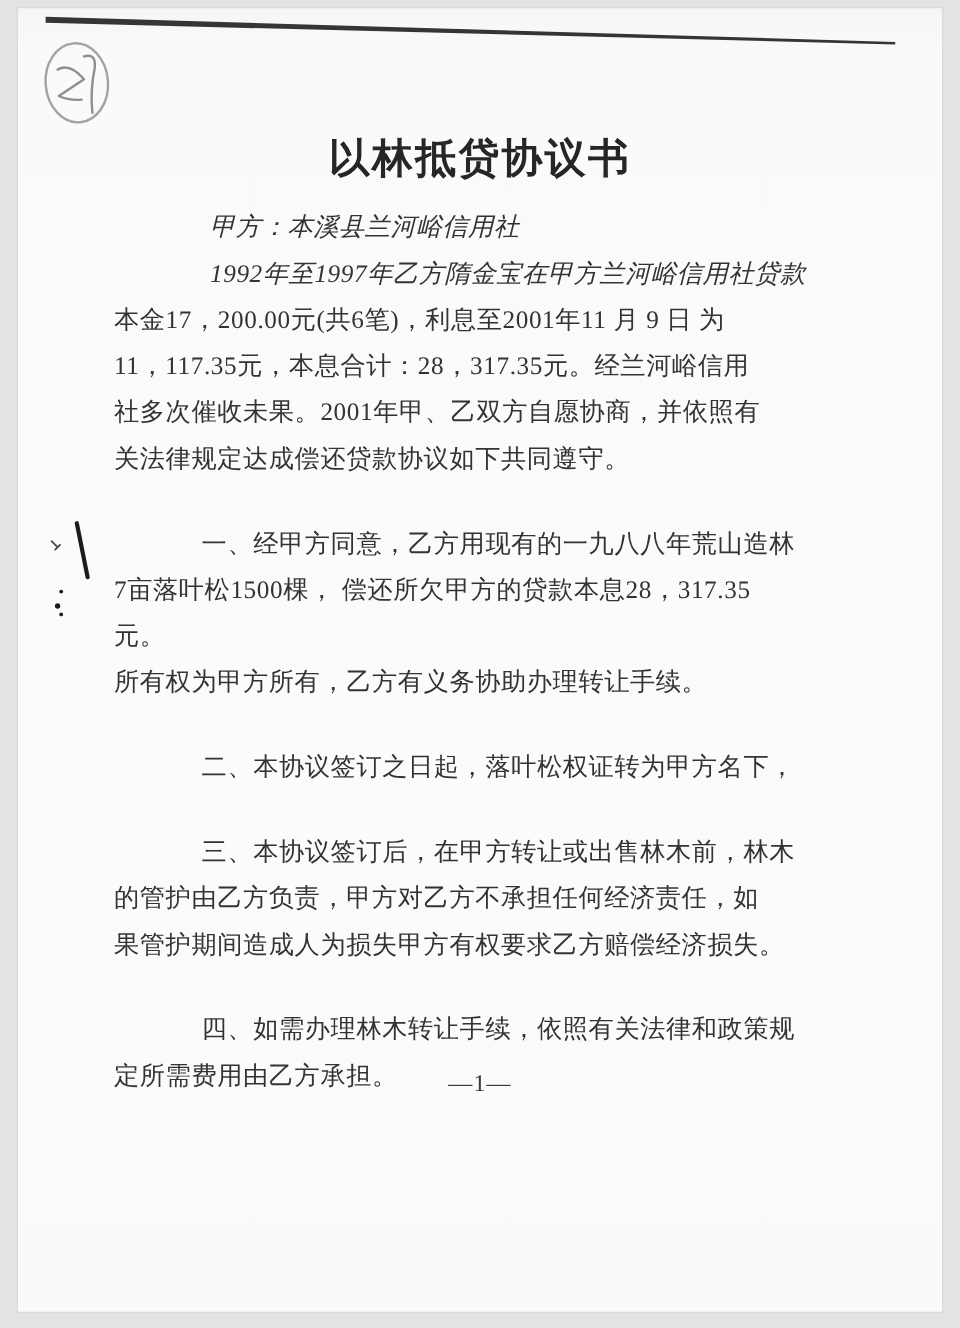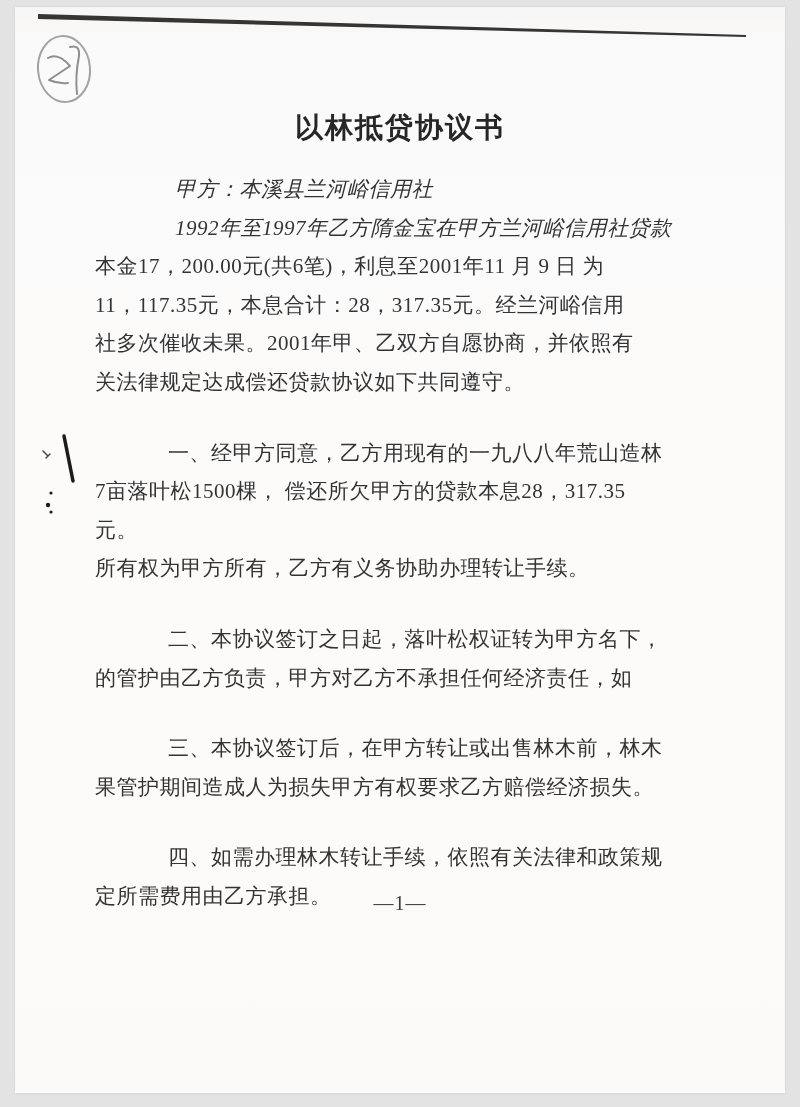--- a/index.html
+++ b/index.html
@@ -8,21 +8,21 @@
     background:#e3e3e4;
     font-family:"Liberation Serif","DejaVu Serif",serif;
   }
   .page{
     position:absolute;left:15px;top:7px;width:770px;height:1086px;
     background:linear-gradient(180deg,#f7f6f5 0%,#fbfafa 4%,#fcfbfa 60%,#fbfaf8 100%);
     box-shadow:0 0 2px rgba(0,0,0,0.12);
   }
   .doc-title{
     position:absolute;left:0;right:0;top:102px;
-    text-align:center;font-size:28px;font-weight:bold;
+    text-align:center;font-size:34px;font-weight:bold;
     letter-spacing:2px;color:#262626;
   }
   .doc-lines{
     position:absolute;left:80px;top:163px;width:648px;
     font-size:21px;color:#333333;font-weight:500;
   }
   .line{
     height:38.6px;line-height:38.6px;white-space:nowrap;
     letter-spacing:0.5px;
   }
@@ -49,22 +49,22 @@
     <div class="line indent-a">1992年至1997年乙方隋金宝在甲方兰河峪信用社贷款</div>
     <div class="line">本金17，200.00元(共6笔)，利息至2001年11 月 9 日 为</div>
     <div class="line">11，117.35元，本息合计：28，317.35元。经兰河峪信用</div>
     <div class="line">社多次催收未果。2001年甲、乙双方自愿协商，并依照有</div>
     <div class="line">关法律规定达成偿还贷款协议如下共同遵守。</div>
     <div class="line indent-b">一、经甲方同意，乙方用现有的一九八八年荒山造林</div>
     <div class="line">7亩落叶松1500棵， 偿还所欠甲方的贷款本息28，317.35</div>
     <div class="line">元。</div>
     <div class="line">所有权为甲方所有，乙方有义务协助办理转让手续。</div>
     <div class="line indent-b">二、本协议签订之日起，落叶松权证转为甲方名下，</div>
+    <div class="line indent-b">三、本协议签订后，在甲方转让或出售林木前，林木</div>
     <div class="line">的管护由乙方负责，甲方对乙方不承担任何经济责任，如</div>
-    <div class="line indent-b">三、本协议签订后，在甲方转让或出售林木前，林木</div>
     <div class="line">果管护期间造成人为损失甲方有权要求乙方赔偿经济损失。</div>
     <div class="line indent-b">四、如需办理林木转让手续，依照有关法律和政策规</div>
     <div class="line">定所需费用由乙方承担。</div>
   </div>
 
   <div class="page-number">—1—</div>
 </div>
 
 <svg class="overlay" viewBox="0 0 800 1107" xmlns="http://www.w3.org/2000/svg">
 

